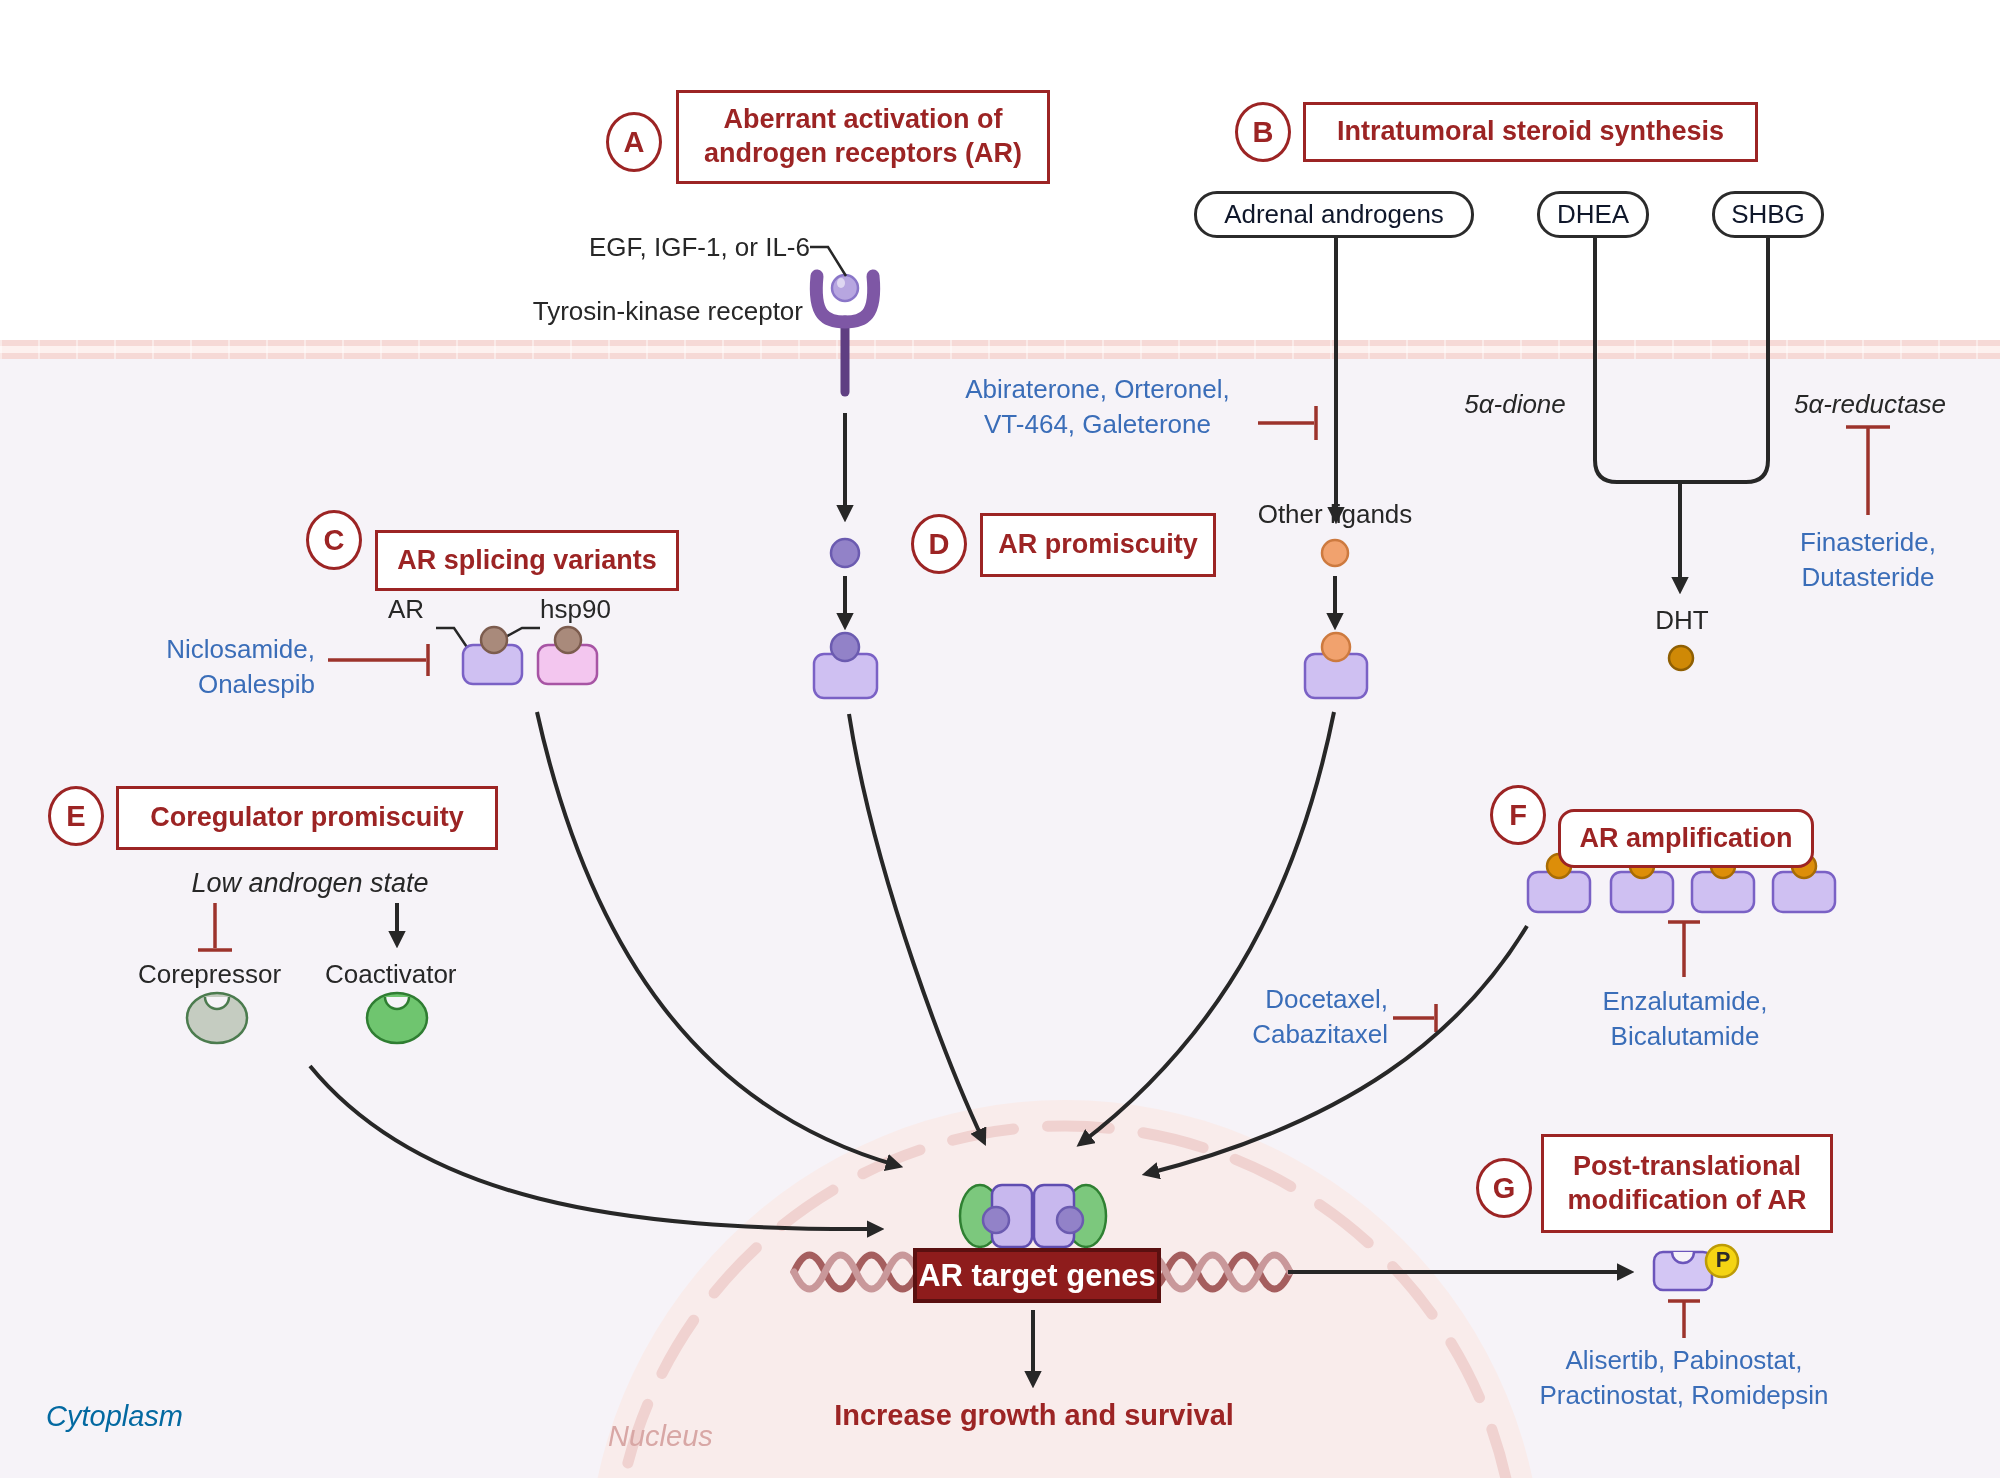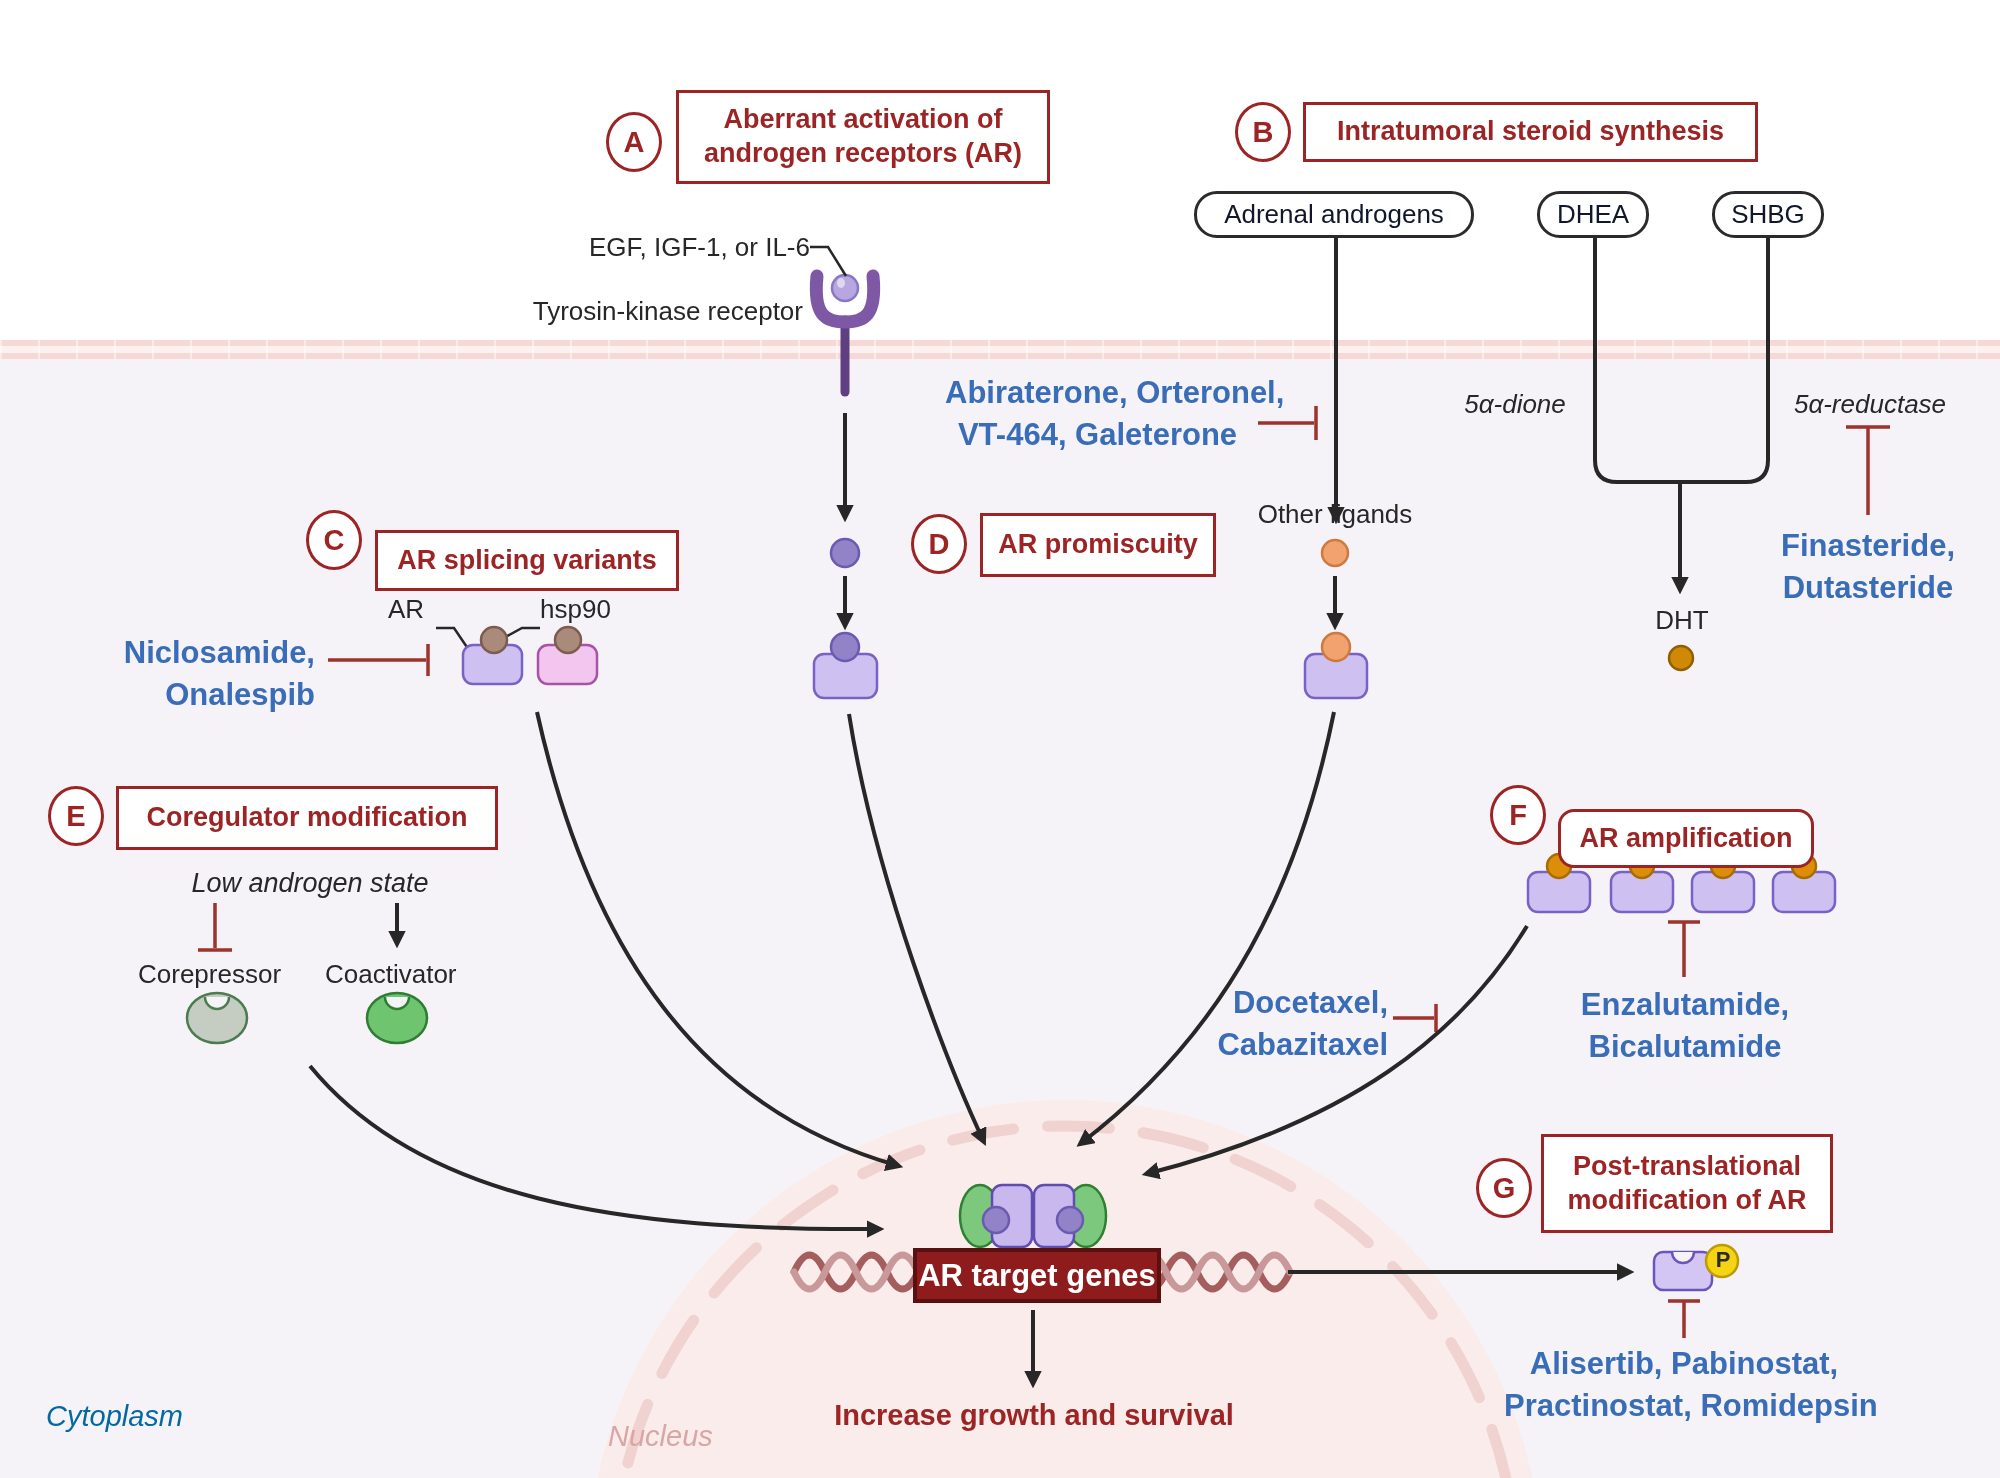--- a/index.html
+++ b/index.html
@@ -12,21 +12,21 @@
     background:linear-gradient(#f6d9d6 0 6px,#fdf1ef 6px 13px,#f6d9d6 13px 19px);}
   #membrane .ticks{position:absolute;inset:0;
     background:repeating-linear-gradient(90deg,rgba(255,255,255,.45) 0 2px,transparent 2px 38px);}
   #diagram-svg{left:0;top:0;z-index:3;}
   .txt-layer{position:absolute;inset:0;z-index:4;pointer-events:none;}
   
   .lbl{position:absolute;font-size:26px;color:#272727;line-height:1.12;white-space:nowrap;}
   .it{font-style:italic;}
   .ctr{text-align:center;}
   .rgt{text-align:right;}
-  .drug{position:absolute;font-size:31px;font-weight:bold;color:#3a6db8;line-height:1.35;white-space:nowrap;}
+  .drug{position:absolute;font-size:26px;font-weight:normal;color:#3a6db8;line-height:1.35;white-space:nowrap;}
   .sec-circle{position:absolute;width:50px;height:54px;border:3.5px solid #9c2424;border-radius:50%;
     background:#fff;color:#9c2424;font-weight:bold;font-size:29px;display:flex;align-items:center;justify-content:center;}
   .sec-box{position:absolute;border:3.5px solid #9c2424;background:#fff;color:#9c2424;font-weight:bold;
     font-size:27px;display:flex;align-items:center;justify-content:center;text-align:center;line-height:1.25;}
   .pill{position:absolute;height:41px;border:3px solid #2b2b2b;border-radius:23px;background:#fff;
     color:#0f172a;font-size:26px;display:flex;align-items:center;justify-content:center;}
   #gene-box{position:absolute;left:913px;top:1248px;width:240px;height:47px;background:#8e1c1c;
     border:4px solid #5a1010;color:#fff;font-weight:bold;font-size:31px;display:flex;align-items:center;justify-content:center;}
   #outcome{position:absolute;left:834px;top:1399px;width:400px;text-align:center;
     font-size:29px;font-weight:bold;color:#9c2424;}
@@ -238,21 +238,21 @@
       </div>
     <div class="sec-box" style="left:980px;top:513px;width:230px;height:58px;">
         <span>AR promiscuity</span>
       </div>
     <div class="lbl ctr" style="left:1235px;top:500px;width:200px;"><span>Other ligands</span></div>
 
     <div class="sec-circle" style="left:48px;top:786px;">
         <span>E</span>
       </div>
     <div class="sec-box" style="left:116px;top:786px;width:376px;height:58px;">
-        <span>Coregulator modification</span>
+        <span>Coregulator promiscuity</span>
       </div>
     <div class="lbl it ctr" style="left:170px;top:868px;width:280px;font-size:27px;"><span>Low androgen state</span></div>
     <div class="lbl" style="left:138px;top:960px;"><span>Corepressor</span></div>
     <div class="lbl" style="left:325px;top:960px;"><span>Coactivator</span></div>
 
     <div class="sec-circle" style="left:1490px;top:785px;">
         <span>F</span>
       </div>
     <div class="sec-box" style="left:1558px;top:809px;width:250px;height:53px;border-radius:16px;">
         <span>AR amplification</span>

